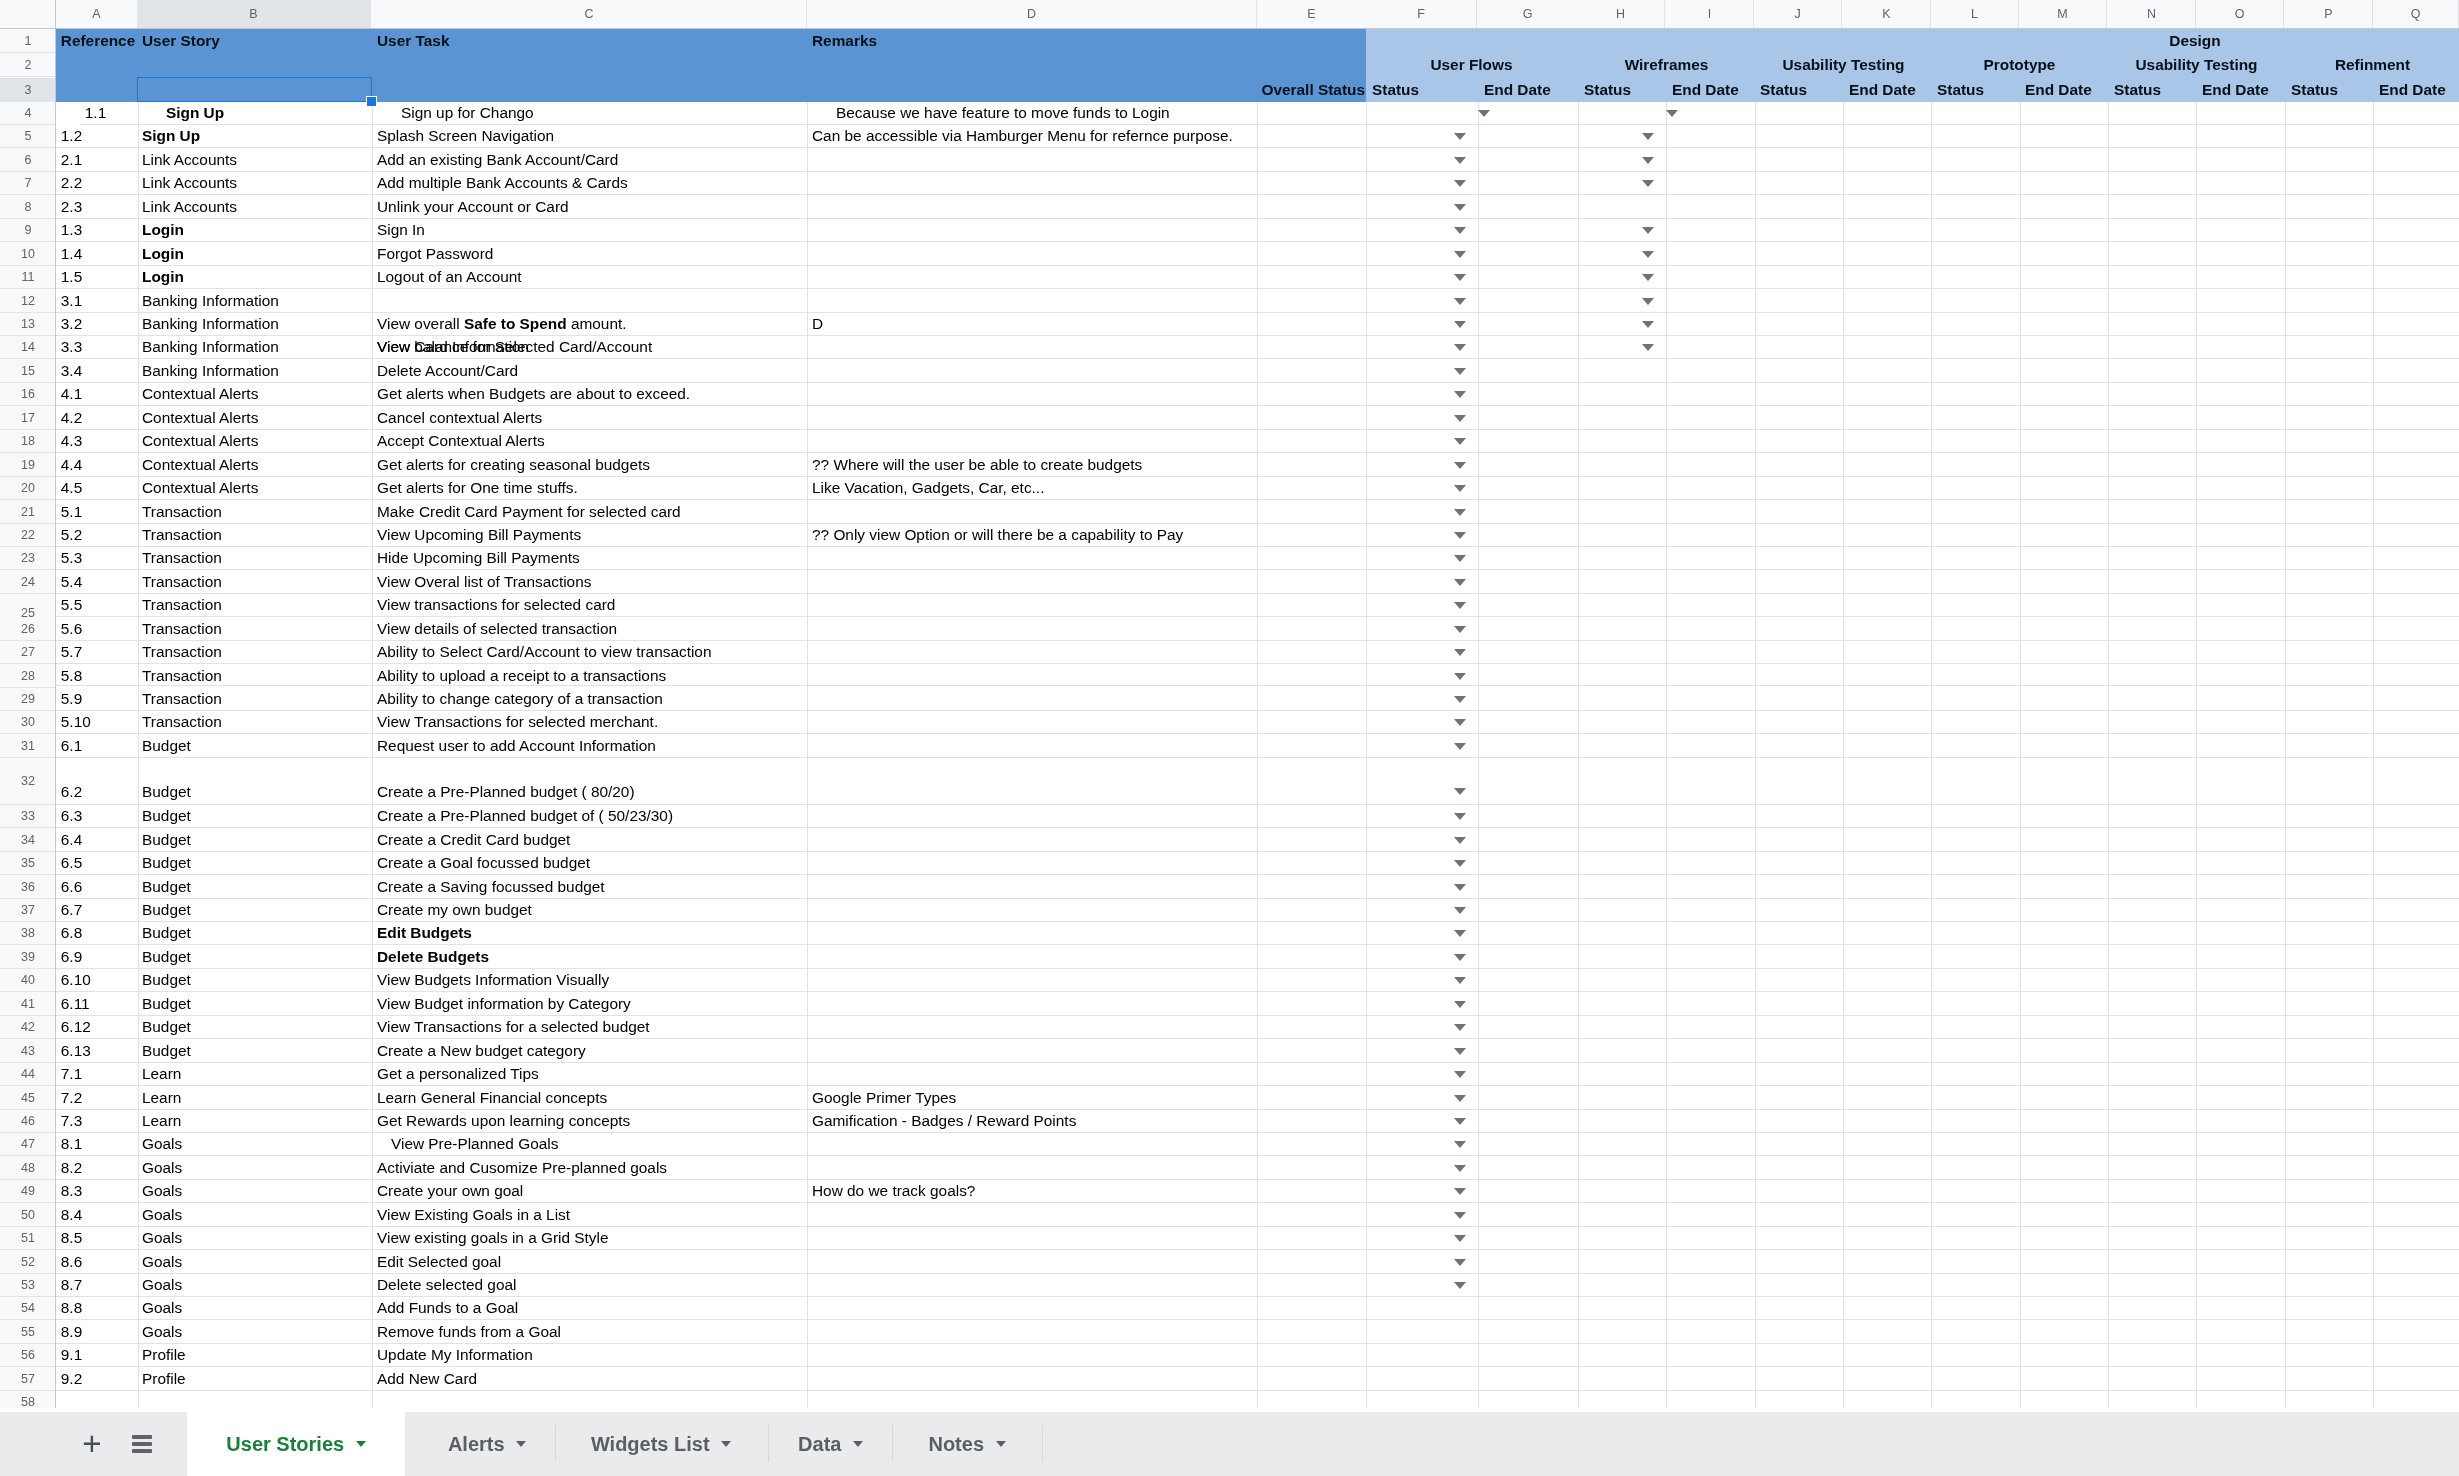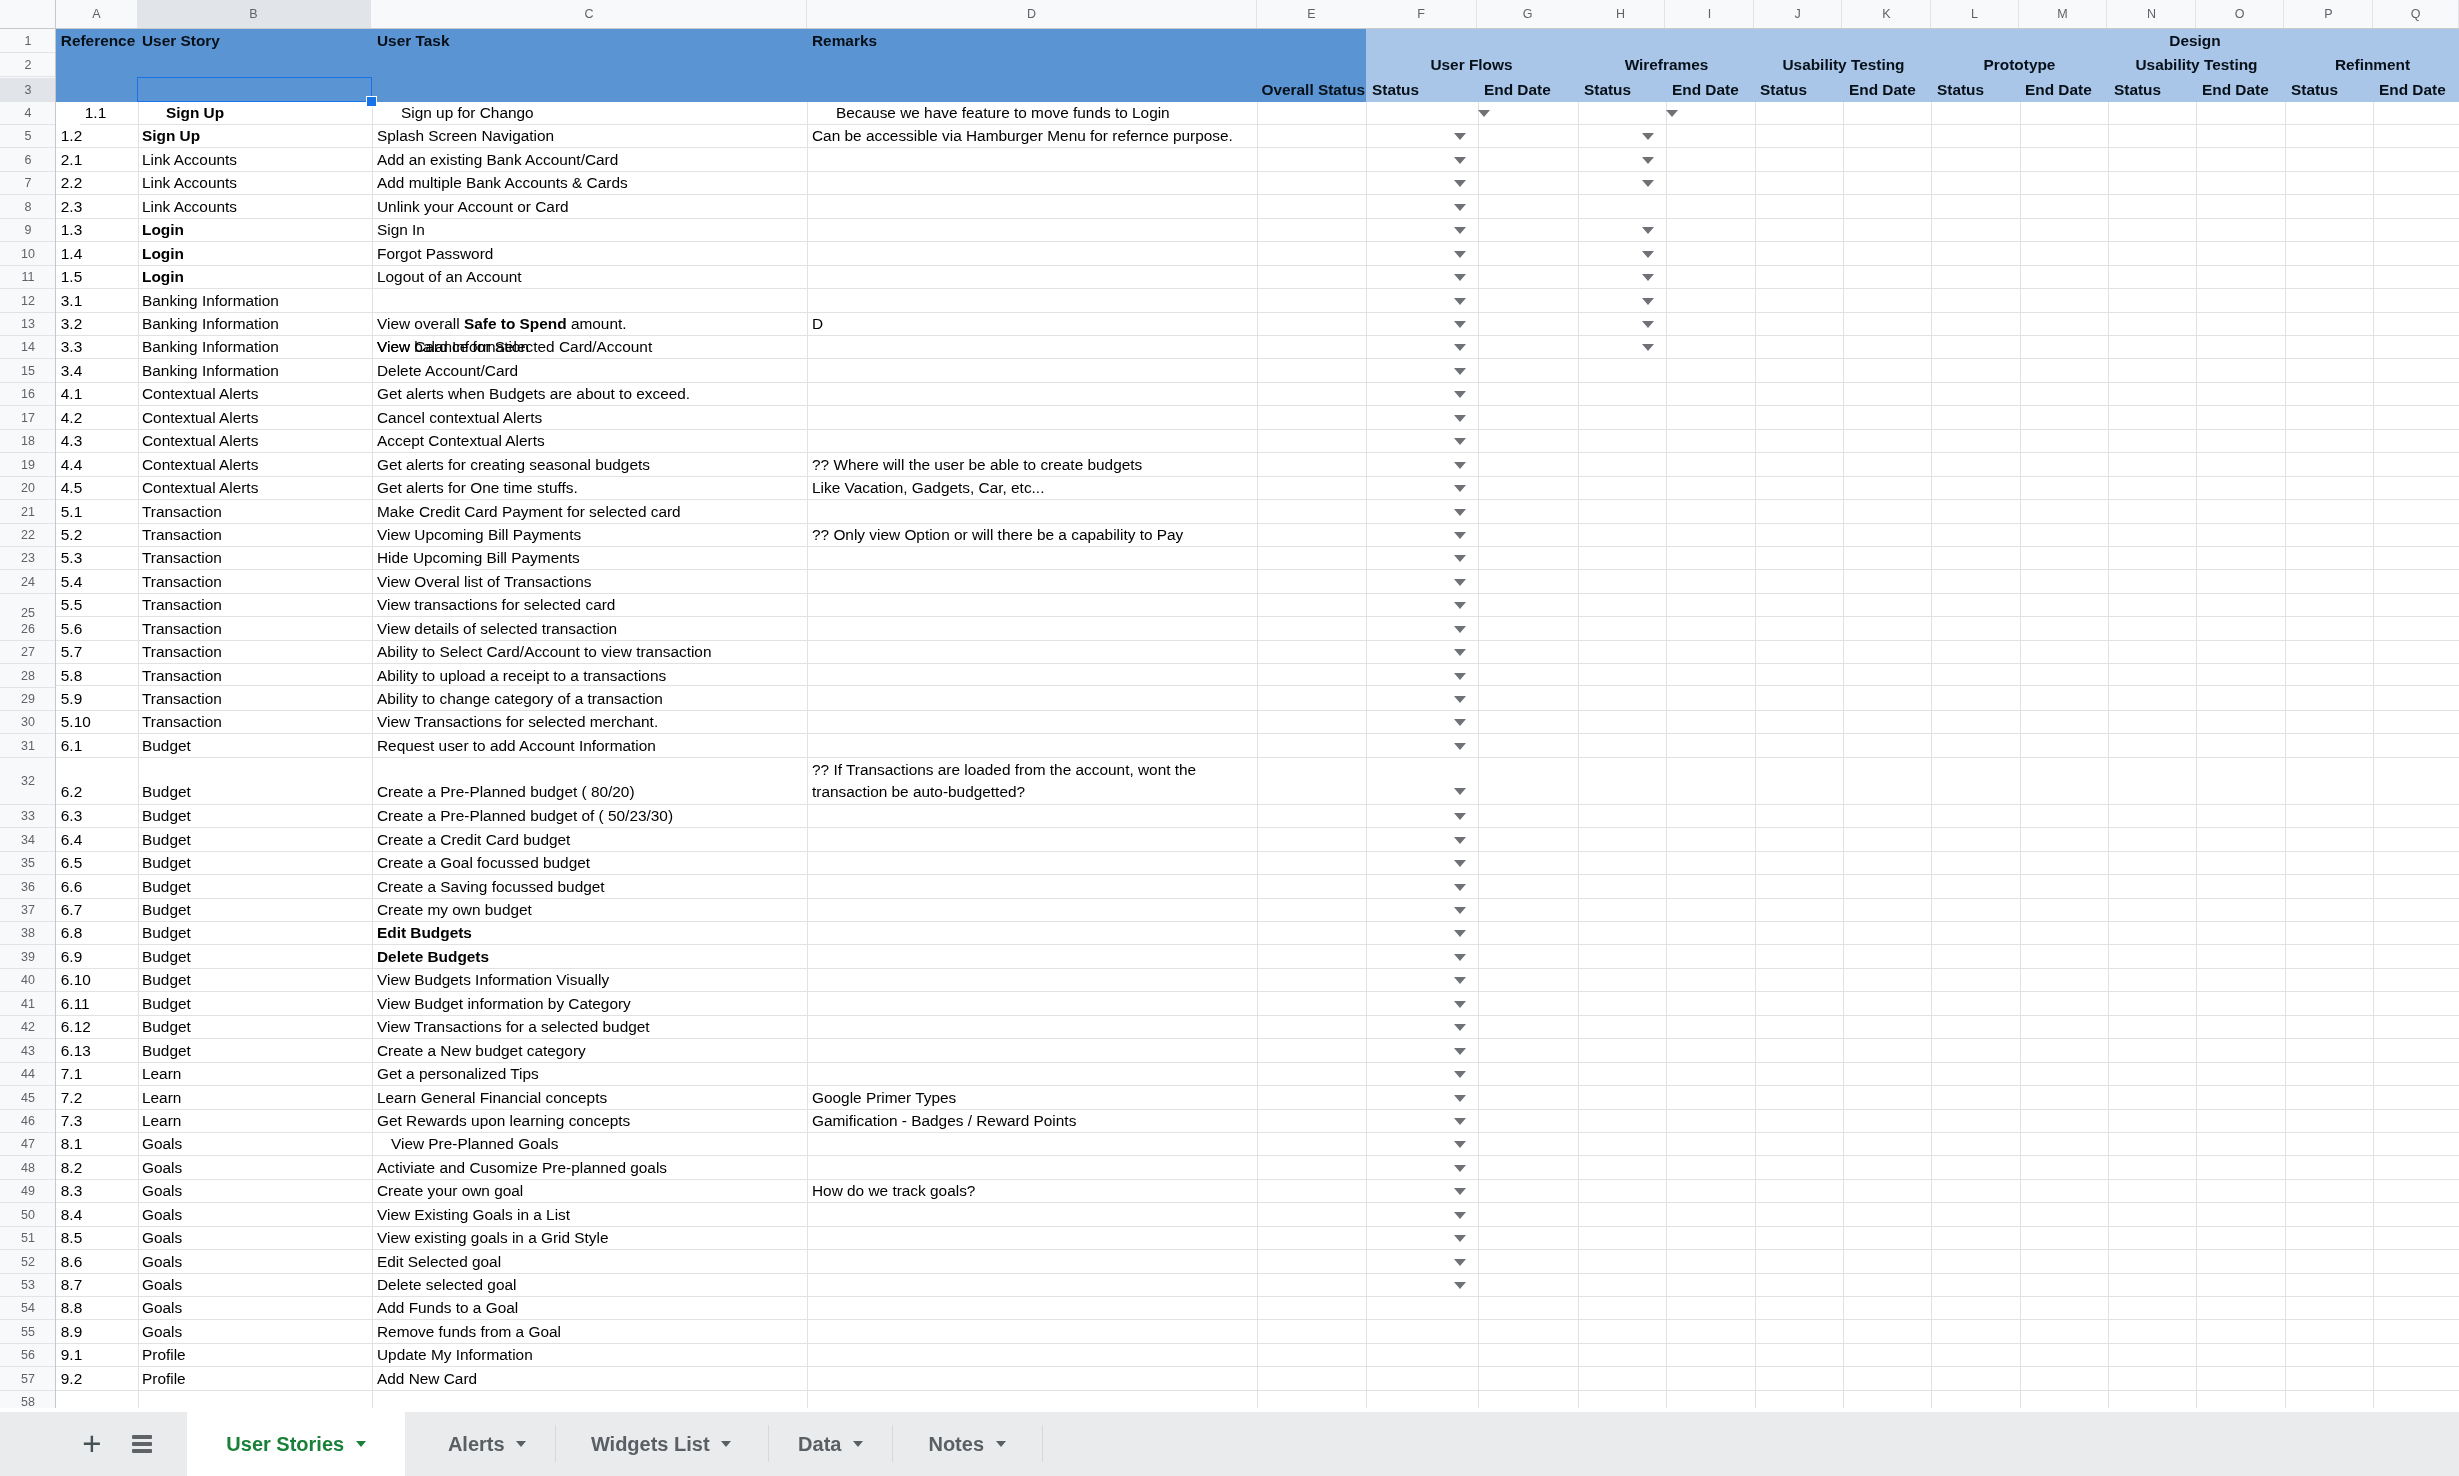--- a/index.html
+++ b/index.html
@@ -349,21 +349,20 @@
       <div class="data-row" style="top: 706px; height: 23.4px;">
         <div class="cell-text" style="left: 4.8px; line-height: 22.5px;">6.1</div>
         <div class="cell-text" style="left: 86px; line-height: 22.5px;">Budget</div>
         <div class="cell-text" style="left: 321px; line-height: 22.5px;">Request user to add Account Information</div>
         <div class="dd-arrow" style="left: 1398px; top: 7.9px;"></div>
       </div>
       <div class="data-row" style="top: 729px; height: 47px;">
         <div class="cell-text" style="left: 4.8px; top: auto; bottom: 1.9px; line-height: 21px;">6.2</div>
         <div class="cell-text" style="left: 86px; top: auto; bottom: 1.9px; line-height: 21px;">Budget</div>
         <div class="cell-text" style="left: 321px; top: auto; bottom: 1.9px; line-height: 21px;">Create a Pre-Planned budget ( 80/20)</div>
-        <div class="cell-text" style="left: 756px; white-space: normal; width: 444px; top: 1px; line-height: 22px;">?? If Transactions are loaded from the account, wont the transaction be auto-budgetted?</div>
         <div class="dd-arrow" style="left: 1398px; bottom: 8.6px;"></div>
       </div>
       <div class="data-row" style="top: 776px; height: 23.4px;">
         <div class="cell-text" style="left: 4.8px; line-height: 22.5px;">6.3</div>
         <div class="cell-text" style="left: 86px; line-height: 22.5px;">Budget</div>
         <div class="cell-text" style="left: 321px; line-height: 22.5px;">Create a Pre-Planned budget of ( 50/23/30)</div>
         <div class="dd-arrow" style="left: 1398px; top: 7.9px;"></div>
       </div>
       <div class="data-row" style="top: 800px; height: 23.4px;">
         <div class="cell-text" style="left: 4.8px; line-height: 22.5px;">6.4</div>

